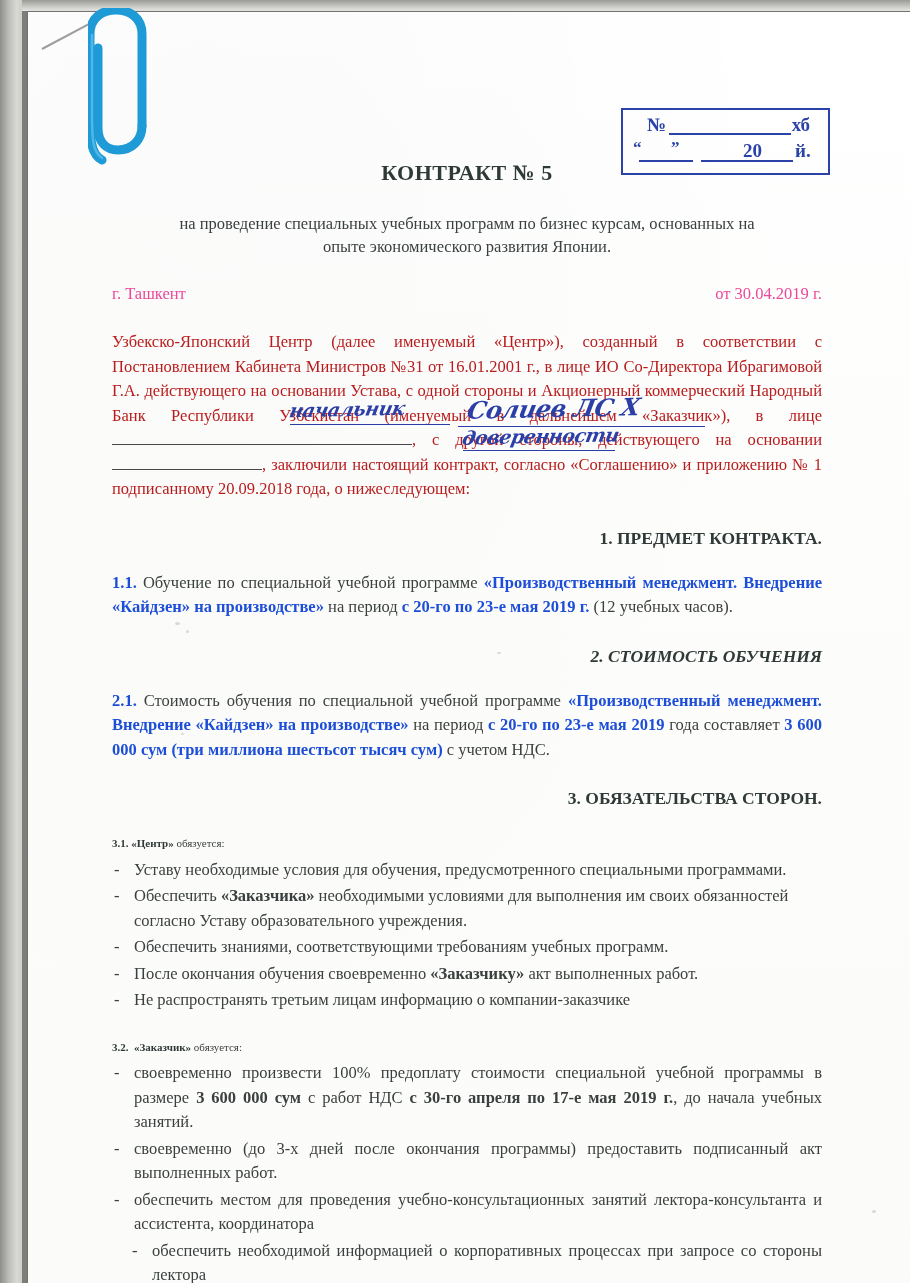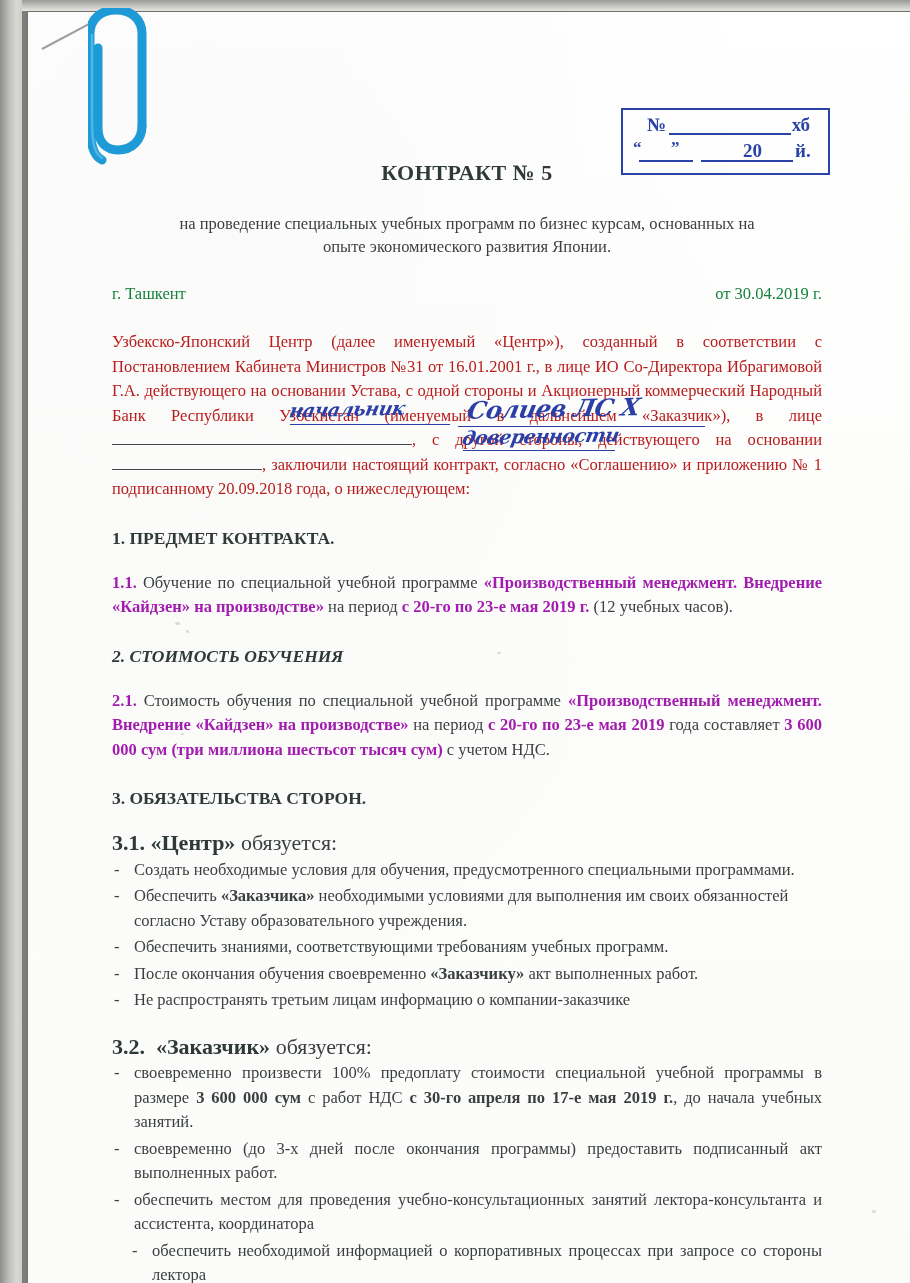--- a/index.html
+++ b/index.html
@@ -142,58 +142,58 @@
     font-size: 16.5px;
     line-height: 23px;
     margin: 26px 48px 0 48px;
     color: #3a403f;
   }
   .cityline {
     display: flex;
     justify-content: space-between;
     font-size: 16.5px;
     margin-top: 26px;
-    color: #15803d;
+    color: #ec4899;
   }
 
   .body-par {
     text-align: justify;
     text-justify: inter-word;
     font-size: 16.5px;
     line-height: 24.5px;
     margin-top: 26px;
     color: #b91c1c;
   }
   .body-par .fill-line {
     display: inline-block;
     border-bottom: 1px solid #45474a;
     min-width: 20px;
     vertical-align: baseline;
   }
 
   h2.section {
-    text-align: left;
+    text-align: right;
     font-size: 17.5px;
     font-weight: bold;
     margin: 26px 0 0 0;
     color: #2f3a38;
   }
   .section-2 { margin-top: 28px; font-style: italic; }
 
   .clause {
     text-align: justify;
     font-size: 16.5px;
     line-height: 24.5px;
     margin-top: 22px;
     color: #3a403f;
   }
-  .clause b { color: #a21caf; }
+  .clause b { color: #1d4ed8; }
 
   .sub-head {
-    font-size: 22px;
+    font-size: 11px;
     line-height: 24.5px;
     margin-top: 22px;
     color: #3a403f;
   }
   .sub-head b { color: #2f3a38; }
 
   ul.dash-list {
     list-style: none;
     margin: 2px 0 0 0;
     padding: 0;
@@ -334,21 +334,21 @@
     <h2 class="section">1.  ПРЕДМЕТ КОНТРАКТА.</h2>
     <p class="clause"><b>1.1.</b><span> Обучение по специальной учебной программе </span><b>«Производственный менеджмент. Внедрение «Кайдзен» на производстве»</b><span> на период </span><b>с 20-го по 23-е мая 2019 г.</b><span> (12 учебных часов).</span></p>
 
     <h2 class="section section-2">2.   СТОИМОСТЬ ОБУЧЕНИЯ</h2>
     <p class="clause"><b>2.1.</b><span> Стоимость обучения по специальной учебной программе </span><b>«Производственный менеджмент. Внедрение «Кайдзен» на производстве»</b><span> на период </span><b>с 20-го по 23-е мая 2019</b><span> года составляет </span><b>3 600 000 сум (три миллиона шестьсот тысяч сум)</b><span> с учетом НДС.</span></p>
 
     <h2 class="section">3. ОБЯЗАТЕЛЬСТВА СТОРОН.</h2>
 
     <div class="sub-head"><b>3.1.</b> <b>«Центр»</b><span> обязуется:</span></div>
     <ul class="dash-list">
-      <li><span class="dash">-</span><span>Создать необходимые условия для обучения, предусмотренного специальными программами.</span></li>
+      <li><span class="dash">-</span><span>Уставу необходимые условия для обучения, предусмотренного специальными программами.</span></li>
       <li><span class="dash">-</span><span>Обеспечить </span><b>«Заказчика»</b><span> необходимыми условиями для выполнения им своих обязанностей согласно Уставу образовательного учреждения.</span></li>
       <li><span class="dash">-</span><span>Обеспечить знаниями, соответствующими требованиям учебных программ.</span></li>
       <li><span class="dash">-</span><span>После окончания обучения своевременно </span><b>«Заказчику»</b><span> акт выполненных работ.</span></li>
       <li><span class="dash">-</span><span>Не распространять третьим лицам информацию о компании-заказчике</span></li>
     </ul>
 
     <div class="sub-head"><b>3.2.</b>&nbsp; <b>«Заказчик»</b><span> обязуется:</span></div>
     <ul class="dash-list">
       <li class="justify"><span class="dash">-</span><span>своевременно произвести 100% предоплату стоимости специальной учебной программы в размере </span><b>3 600 000 сум</b><span> с работ НДС </span><b>с 30-го апреля по 17-е мая 2019 г.</b><span>, до начала учебных занятий.</span></li>
       <li class="justify"><span class="dash">-</span><span>своевременно (до 3-х дней после окончания программы) предоставить подписанный акт выполненных работ.</span></li>

